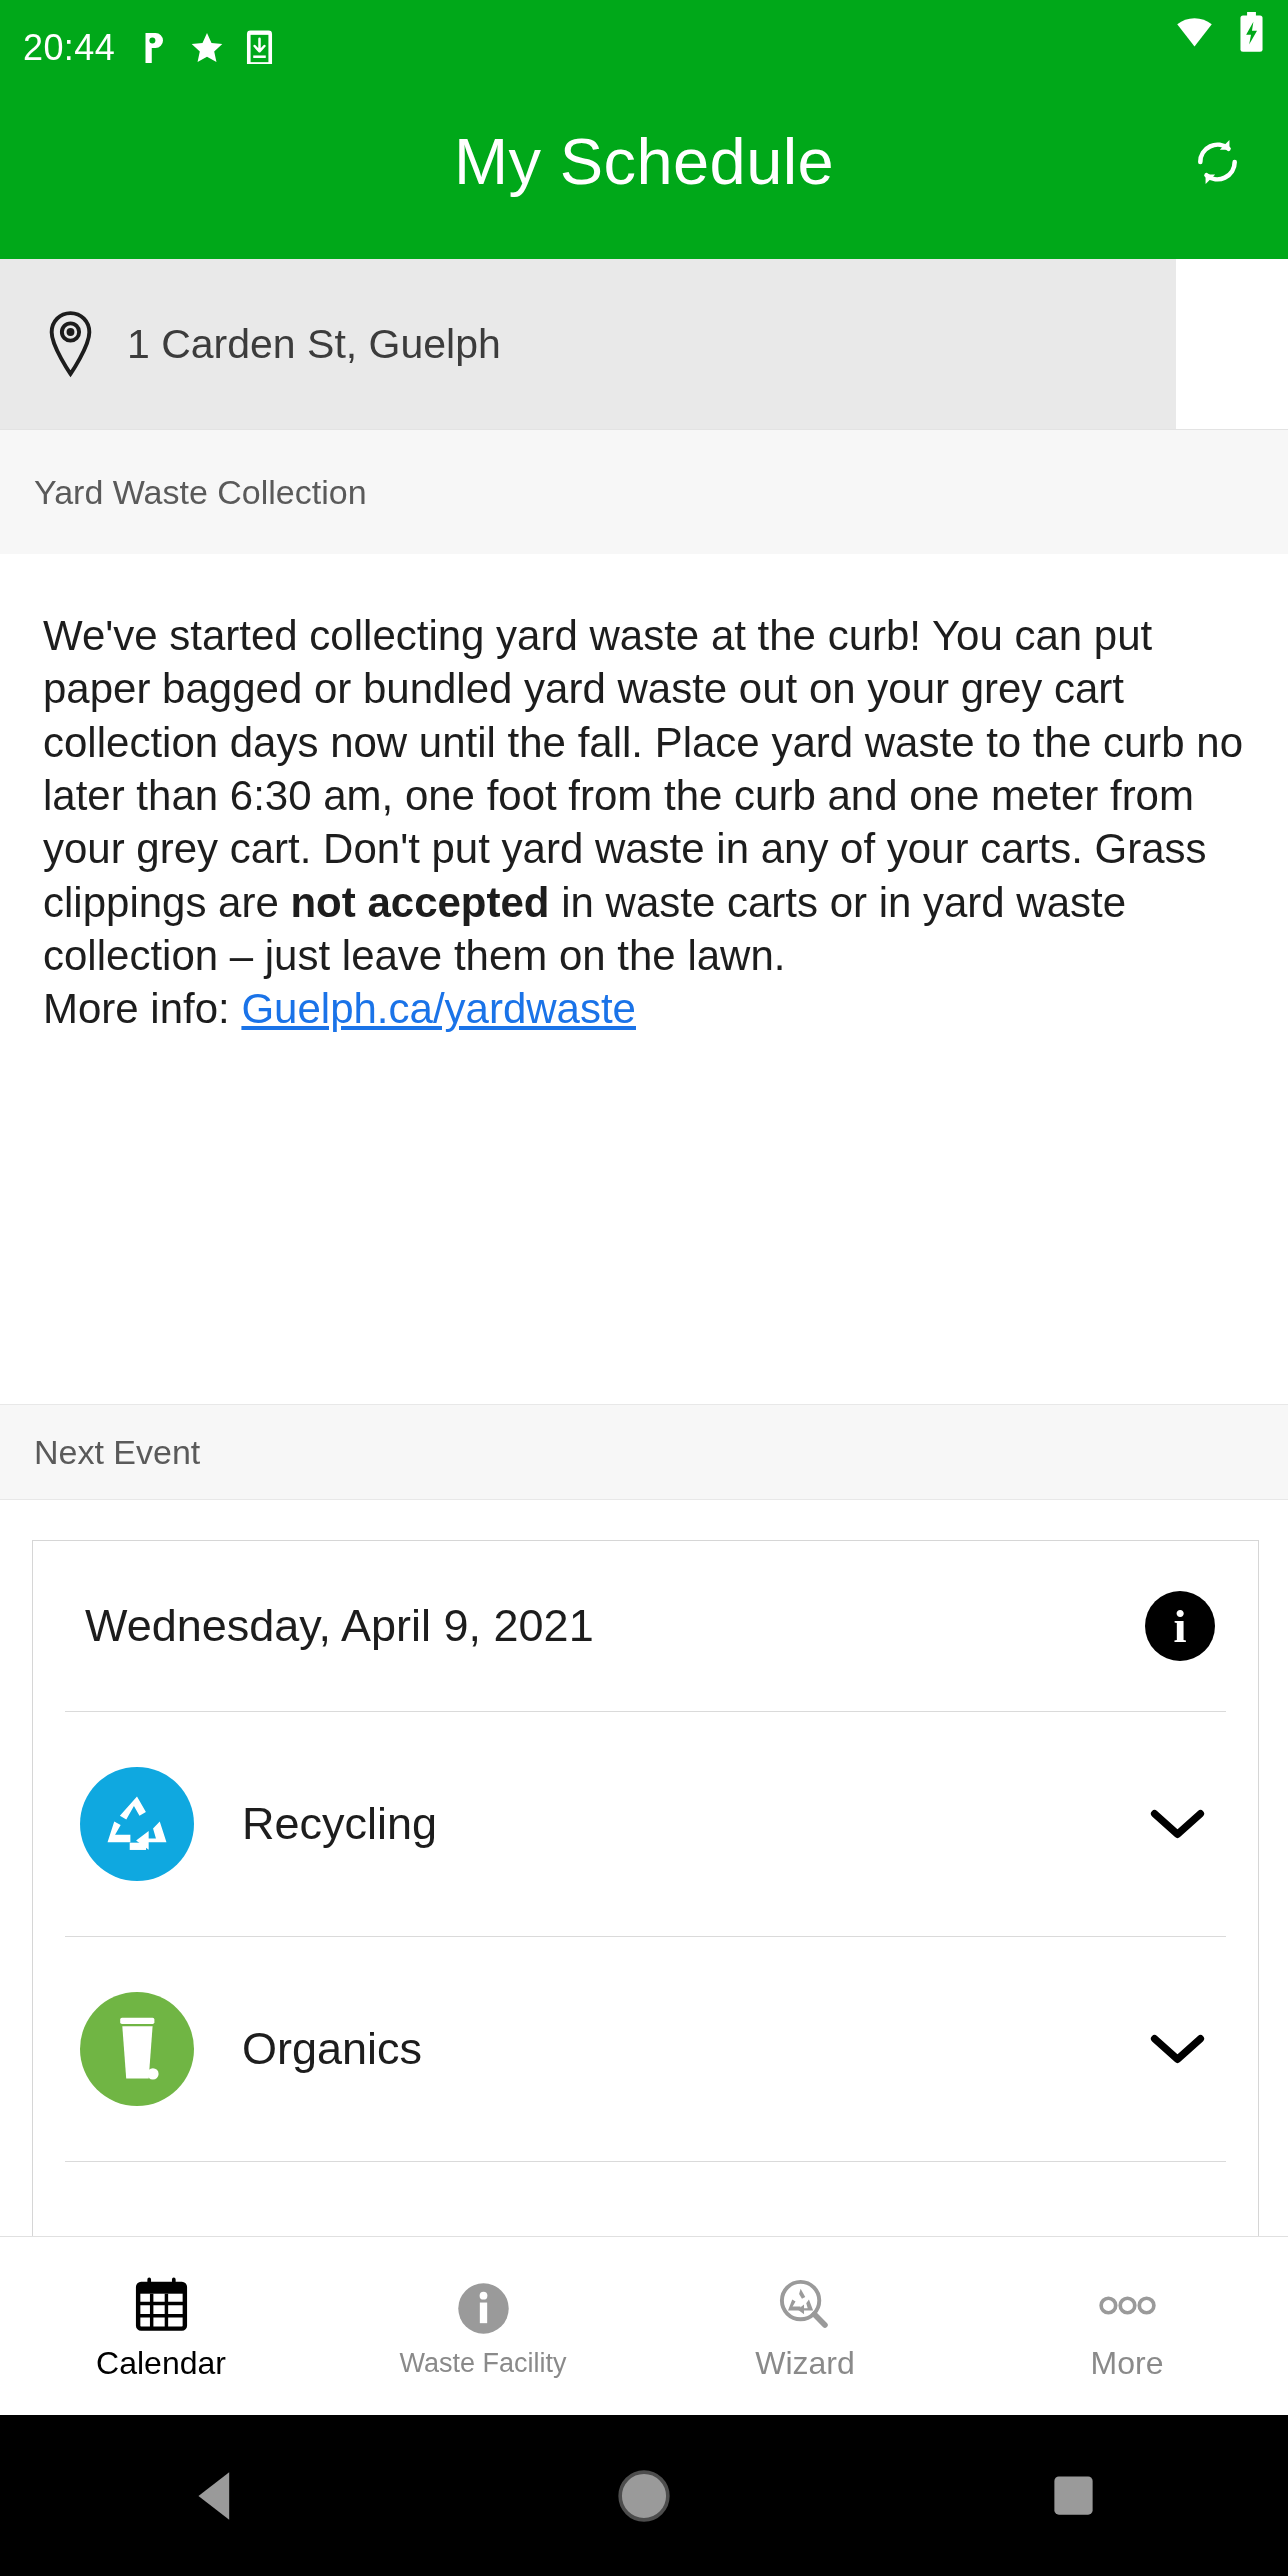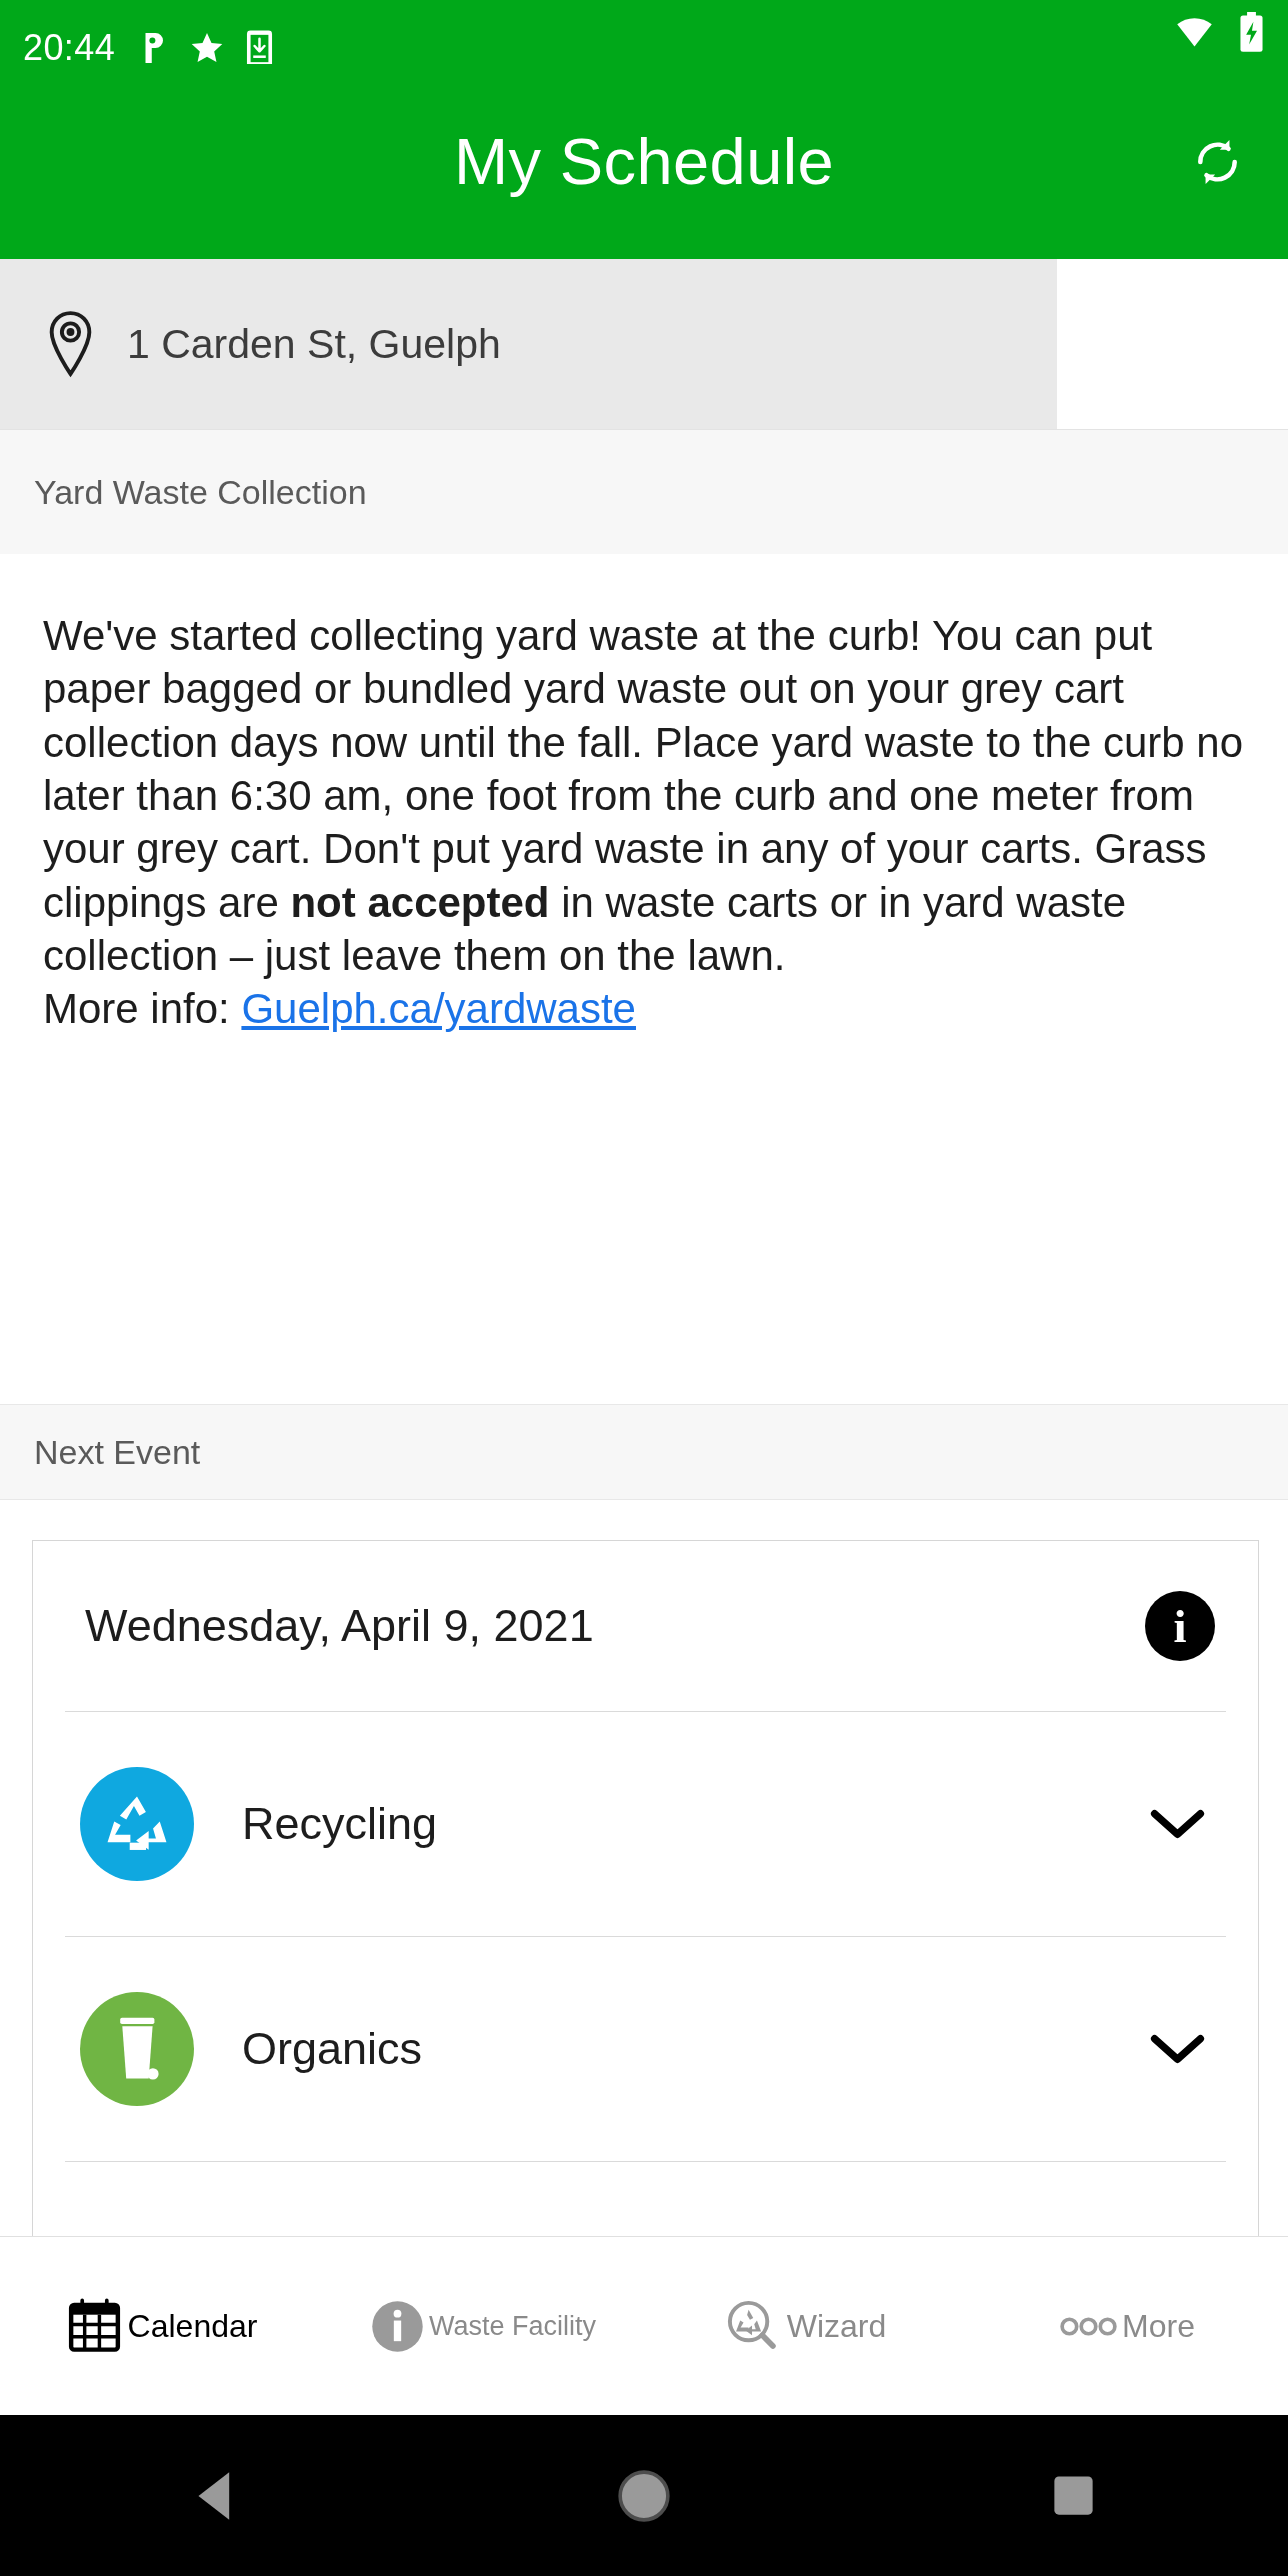--- a/index.html
+++ b/index.html
@@ -43,21 +43,21 @@
     position: absolute; right: 32px; top: 50%;
     transform: translateY(-50%);
     width: 77px; height: 77px;
     display: flex; align-items: center; justify-content: center;
     cursor: pointer;
   }
 
   
   .addressbar {
     position: absolute; top: 259px; left: 0;
-    width: 1057px; height: 170px;
+    width: 1176px; height: 170px;
     background: #e9e9e9;
     display: flex; align-items: center;
     padding-left: 43px; gap: 29px;
   }
   .address-text {
     font-size: 41px; color: #3c3c3c; font-weight: 400;
   }
 
   
   .section-label {
@@ -140,21 +140,21 @@
   
   .bottomnav {
     position: absolute; top: 2236px; left: 0;
     width: 1288px; height: 179px;
     background: #ffffff;
     border-top: 0.9px solid #e0e0e0;
     display: flex;
   }
   .navitem {
     flex: 1;
-    display: flex; flex-direction: row;
+    display: flex; flex-direction: column;
     align-items: center; justify-content: center;
     gap: 4px; cursor: pointer;
   }
   .navitem .navlabel { font-size: 32px; color: #8a8a8a; }
   .navitem.active .navlabel { color: #000000; }
   .navitem .naviconbox {
     height: 70px; display: flex; align-items: center; justify-content: center;
   }
   .navitem.small .navlabel { font-size: 27px; }
 

